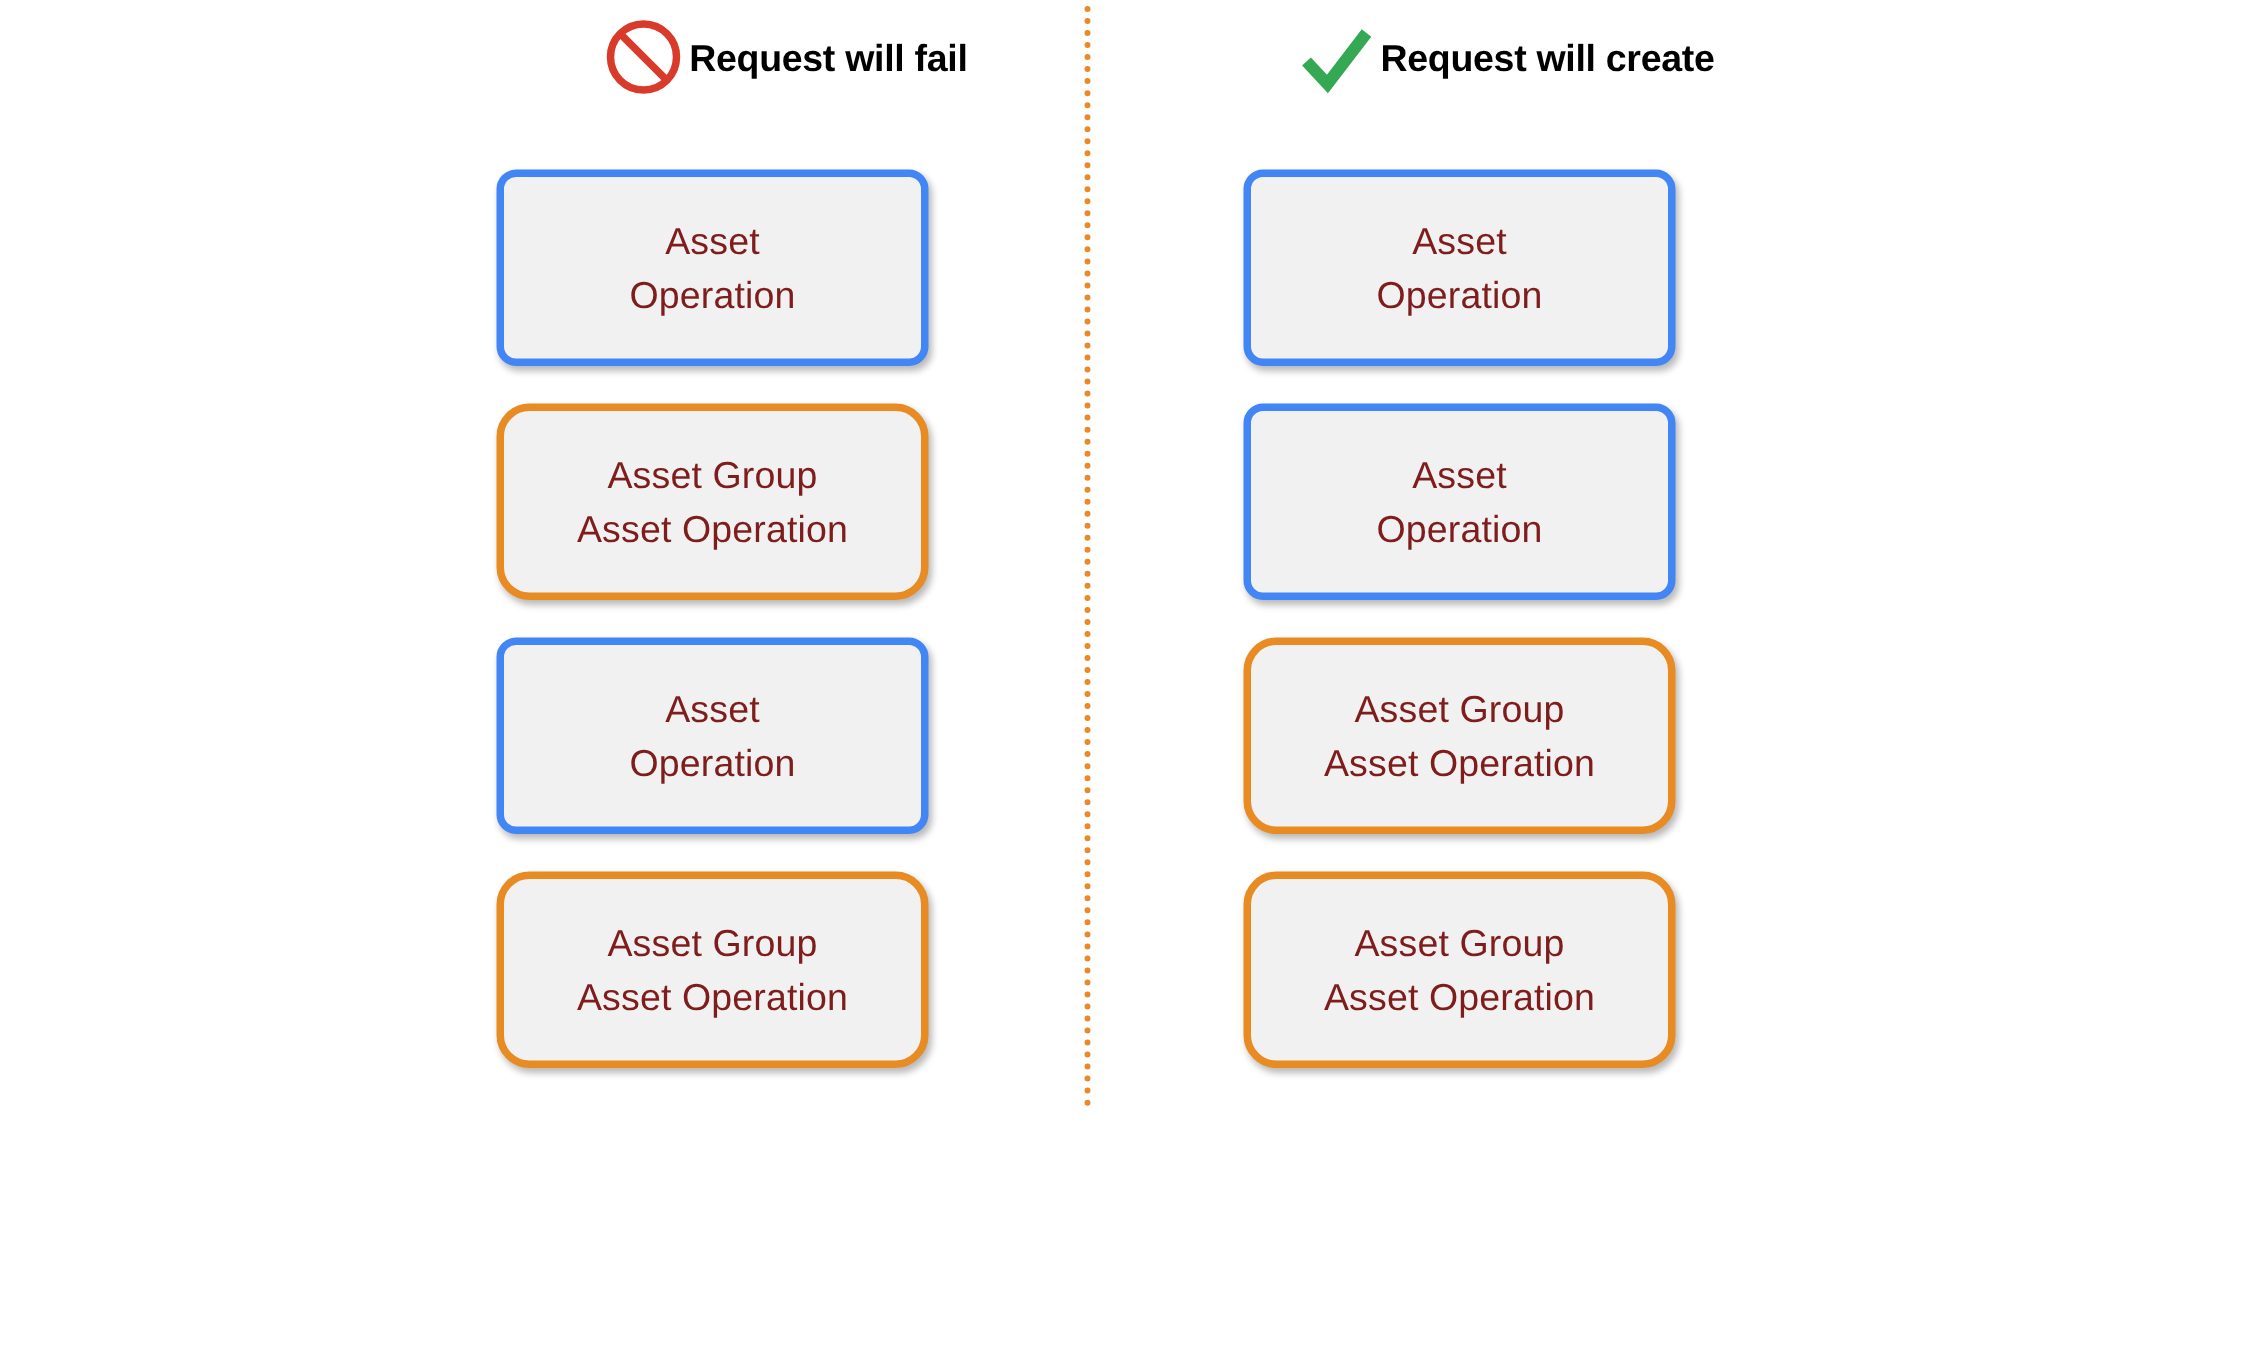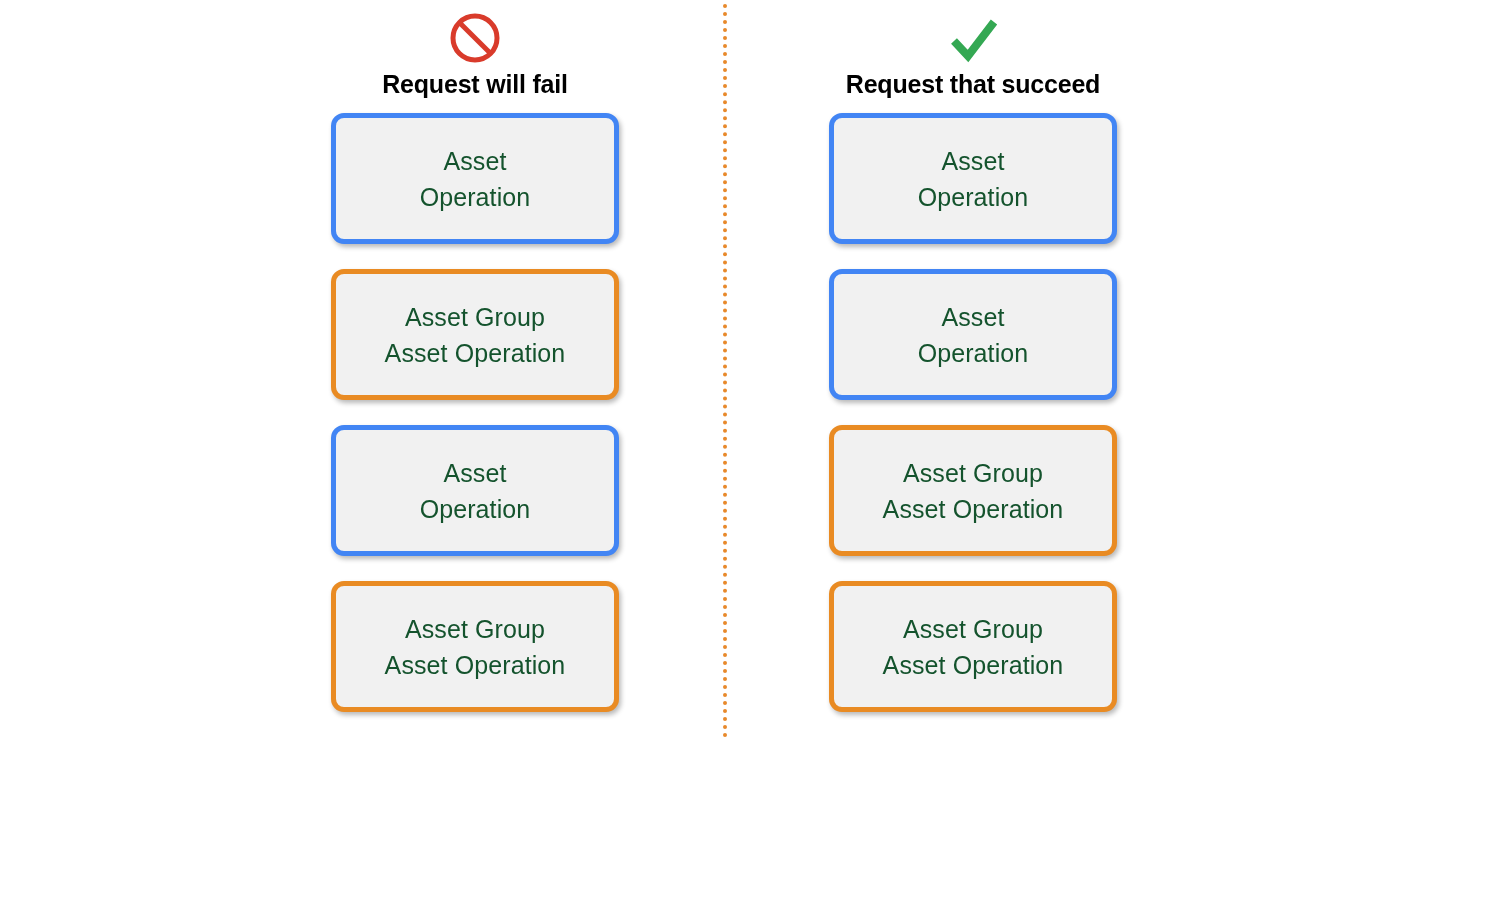--- a/index.html
+++ b/index.html
@@ -44,21 +44,21 @@
   .column.left  { left: 305px; }
   .column.right { left: 803px; }
 
   
   .col-header {
     position: absolute;
     top: 8px;
     left: 0;
     width: 340px;
     display: flex;
-    flex-direction: column;
+    flex-direction: row;
     align-items: center;
     justify-content: flex-end;
   }
   .status-icon {
     width: 60px;
     height: 60px;
     display: block;
   }
   .col-title {
     margin-top: 2px;
@@ -87,27 +87,27 @@
     border: 5px solid #4285F4;
     background: #F1F1F1;
     box-shadow: 2px 3px 5px rgba(0,0,0,0.28);
     display: flex;
     align-items: center;
     justify-content: center;
     text-align: center;
   }
   .card:last-child { margin-bottom: 0; }
   .card.blue   { border-color: #4285F4; }
-  .card.orange { border-color: #E98B23; }
+  .card.orange { border-color: #E98B23; border-radius: 22px; }
 
   .card-label {
     font-size: 25px;
     line-height: 36px;
     font-weight: 400;
-    color: #14532d;
+    color: #7f1d1d;
     letter-spacing: 0.1px;
     white-space: pre-line;
     padding: 0 6px;
   }
 
   
   .caption {
     position: absolute;
     left: 0;
     top: 765px;
@@ -166,21 +166,21 @@
   </div>
 
   <div class="column right">
 
     <div class="col-header">
       <span class="status-icon">
         <svg viewBox="0 0 60 60" width="60" height="60" aria-hidden="true">
           <polyline points="11,33 25,48 51,14" fill="none" stroke="#34A853" stroke-width="8" stroke-linecap="butt" stroke-linejoin="miter"></polyline>
         </svg>
       </span>
-      <div class="col-title">Request that succeed</div>
+      <div class="col-title">Request will create</div>
     </div>
 
     <div class="card-stack">
 
       <div class="card blue">
         <span class="card-label">Asset
 Operation</span>
       </div>
 
       <div class="card blue">

